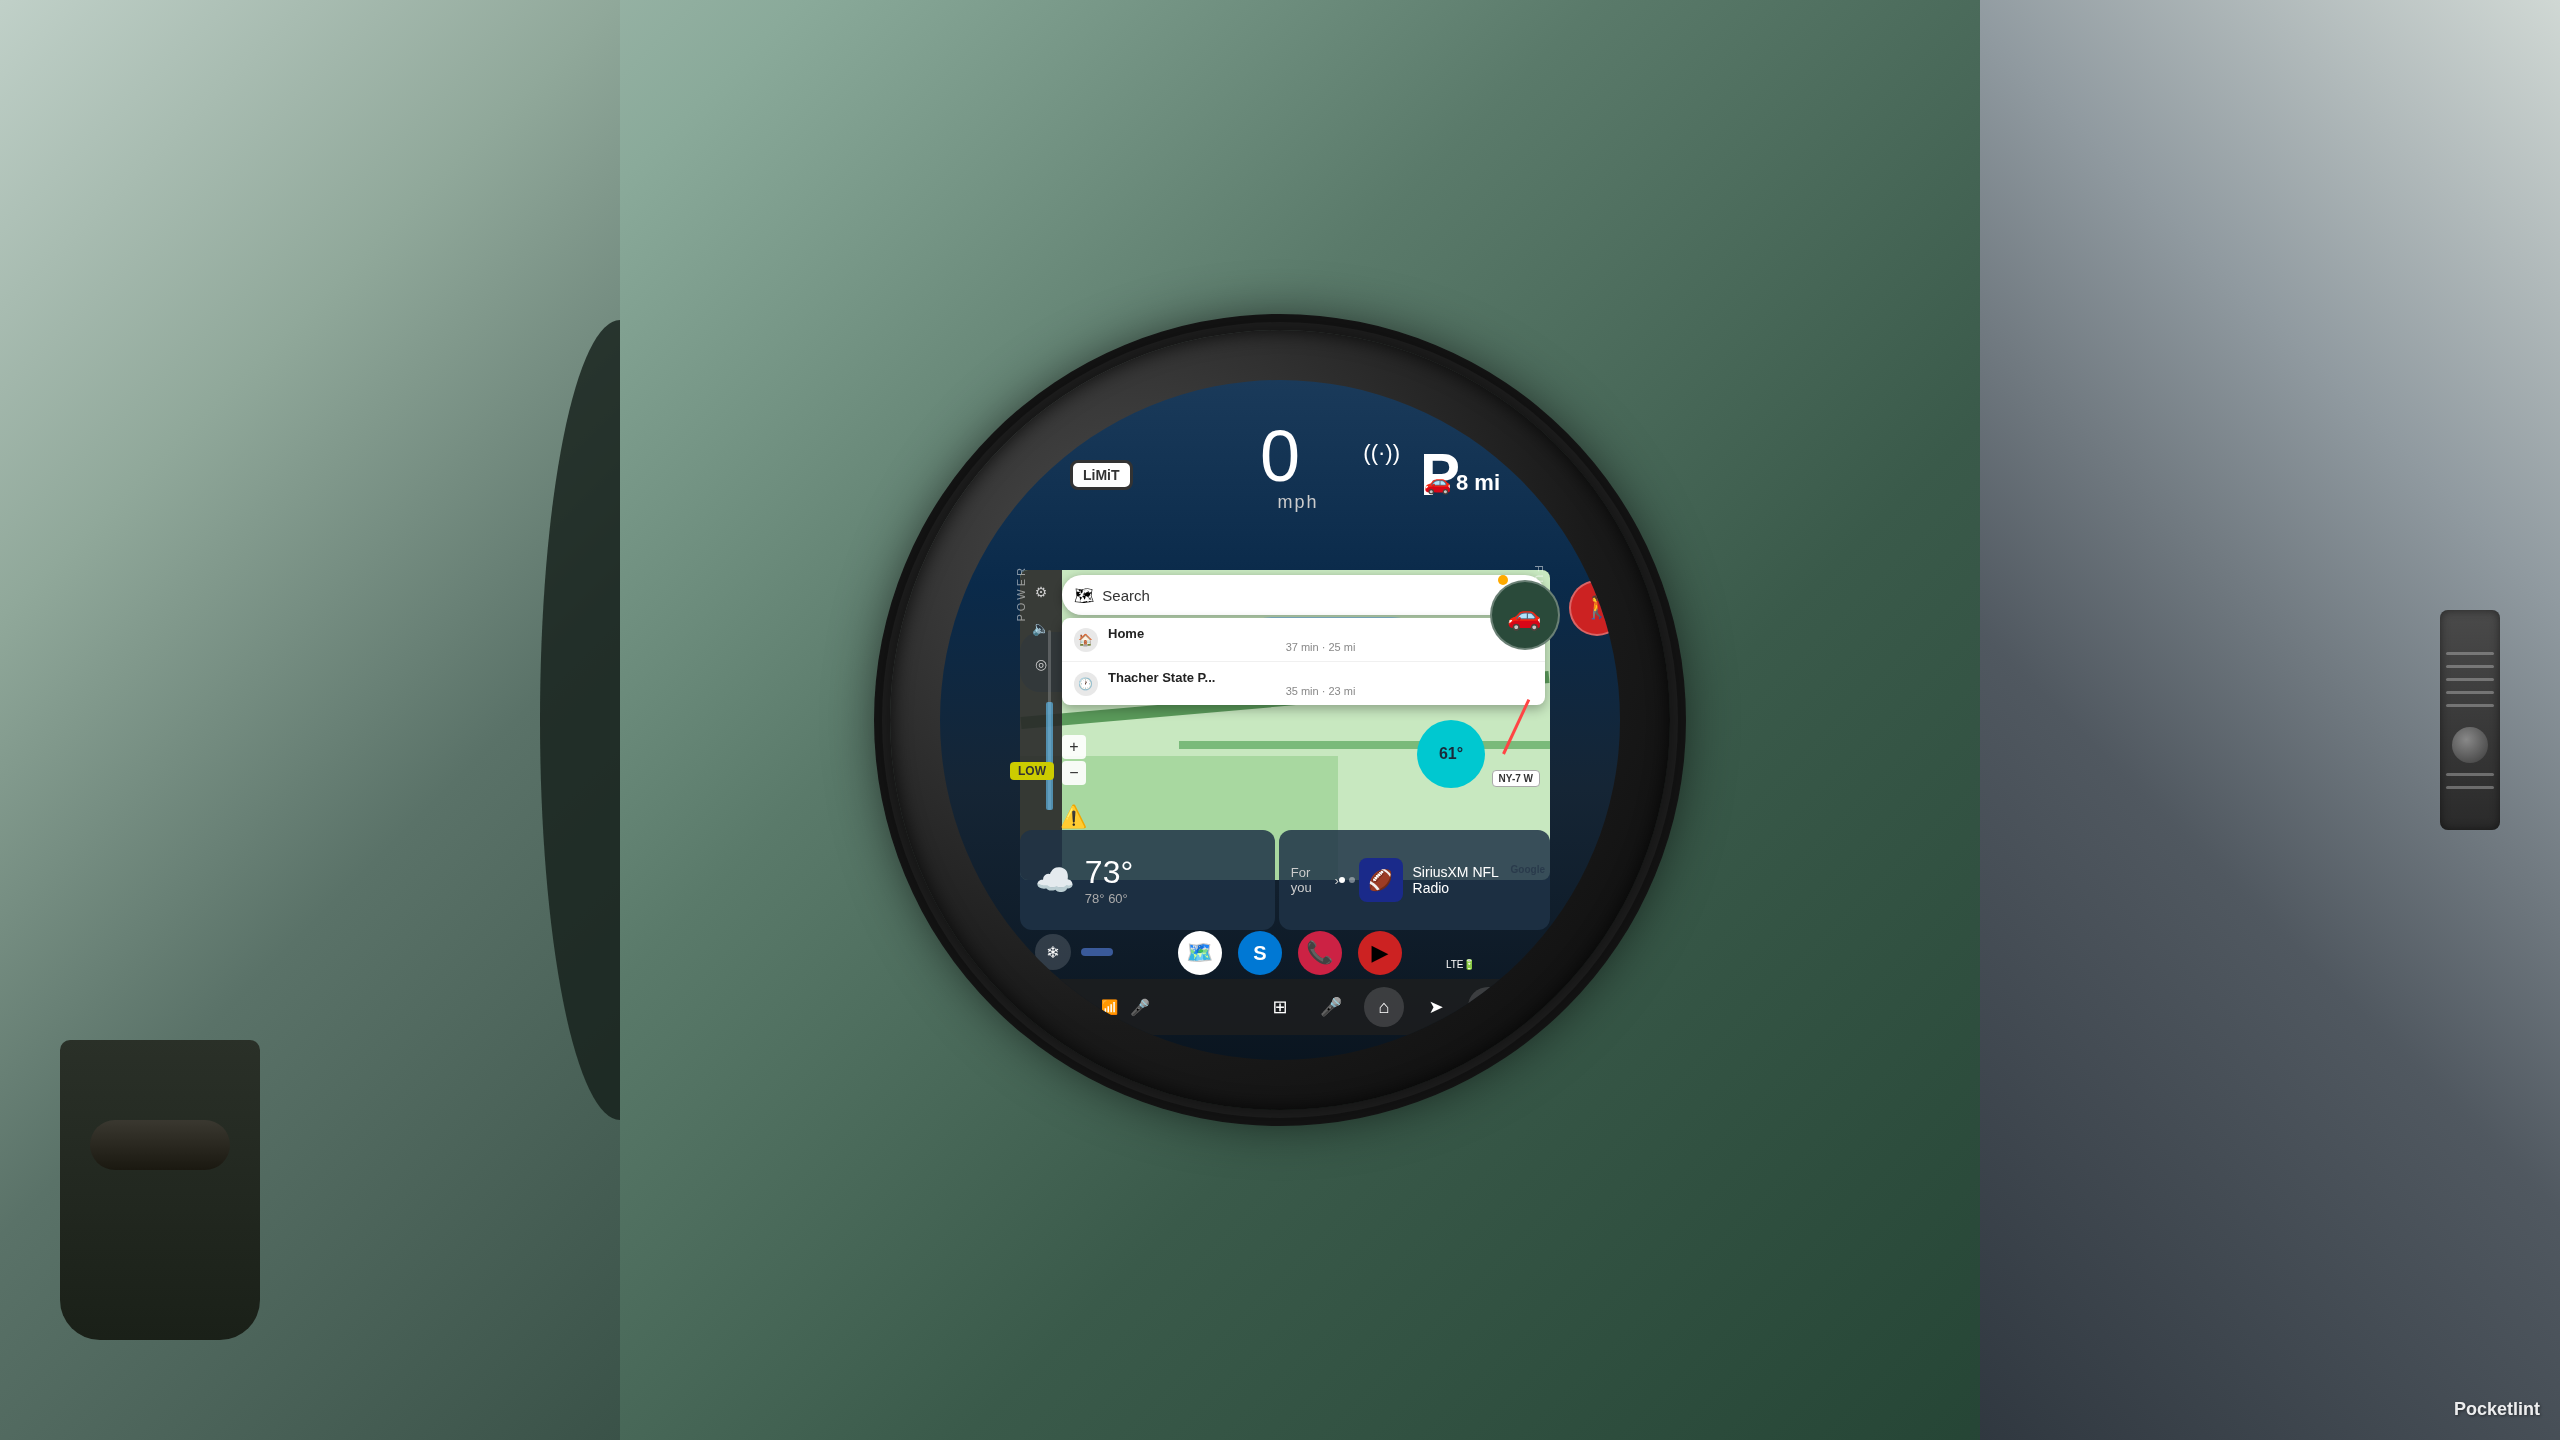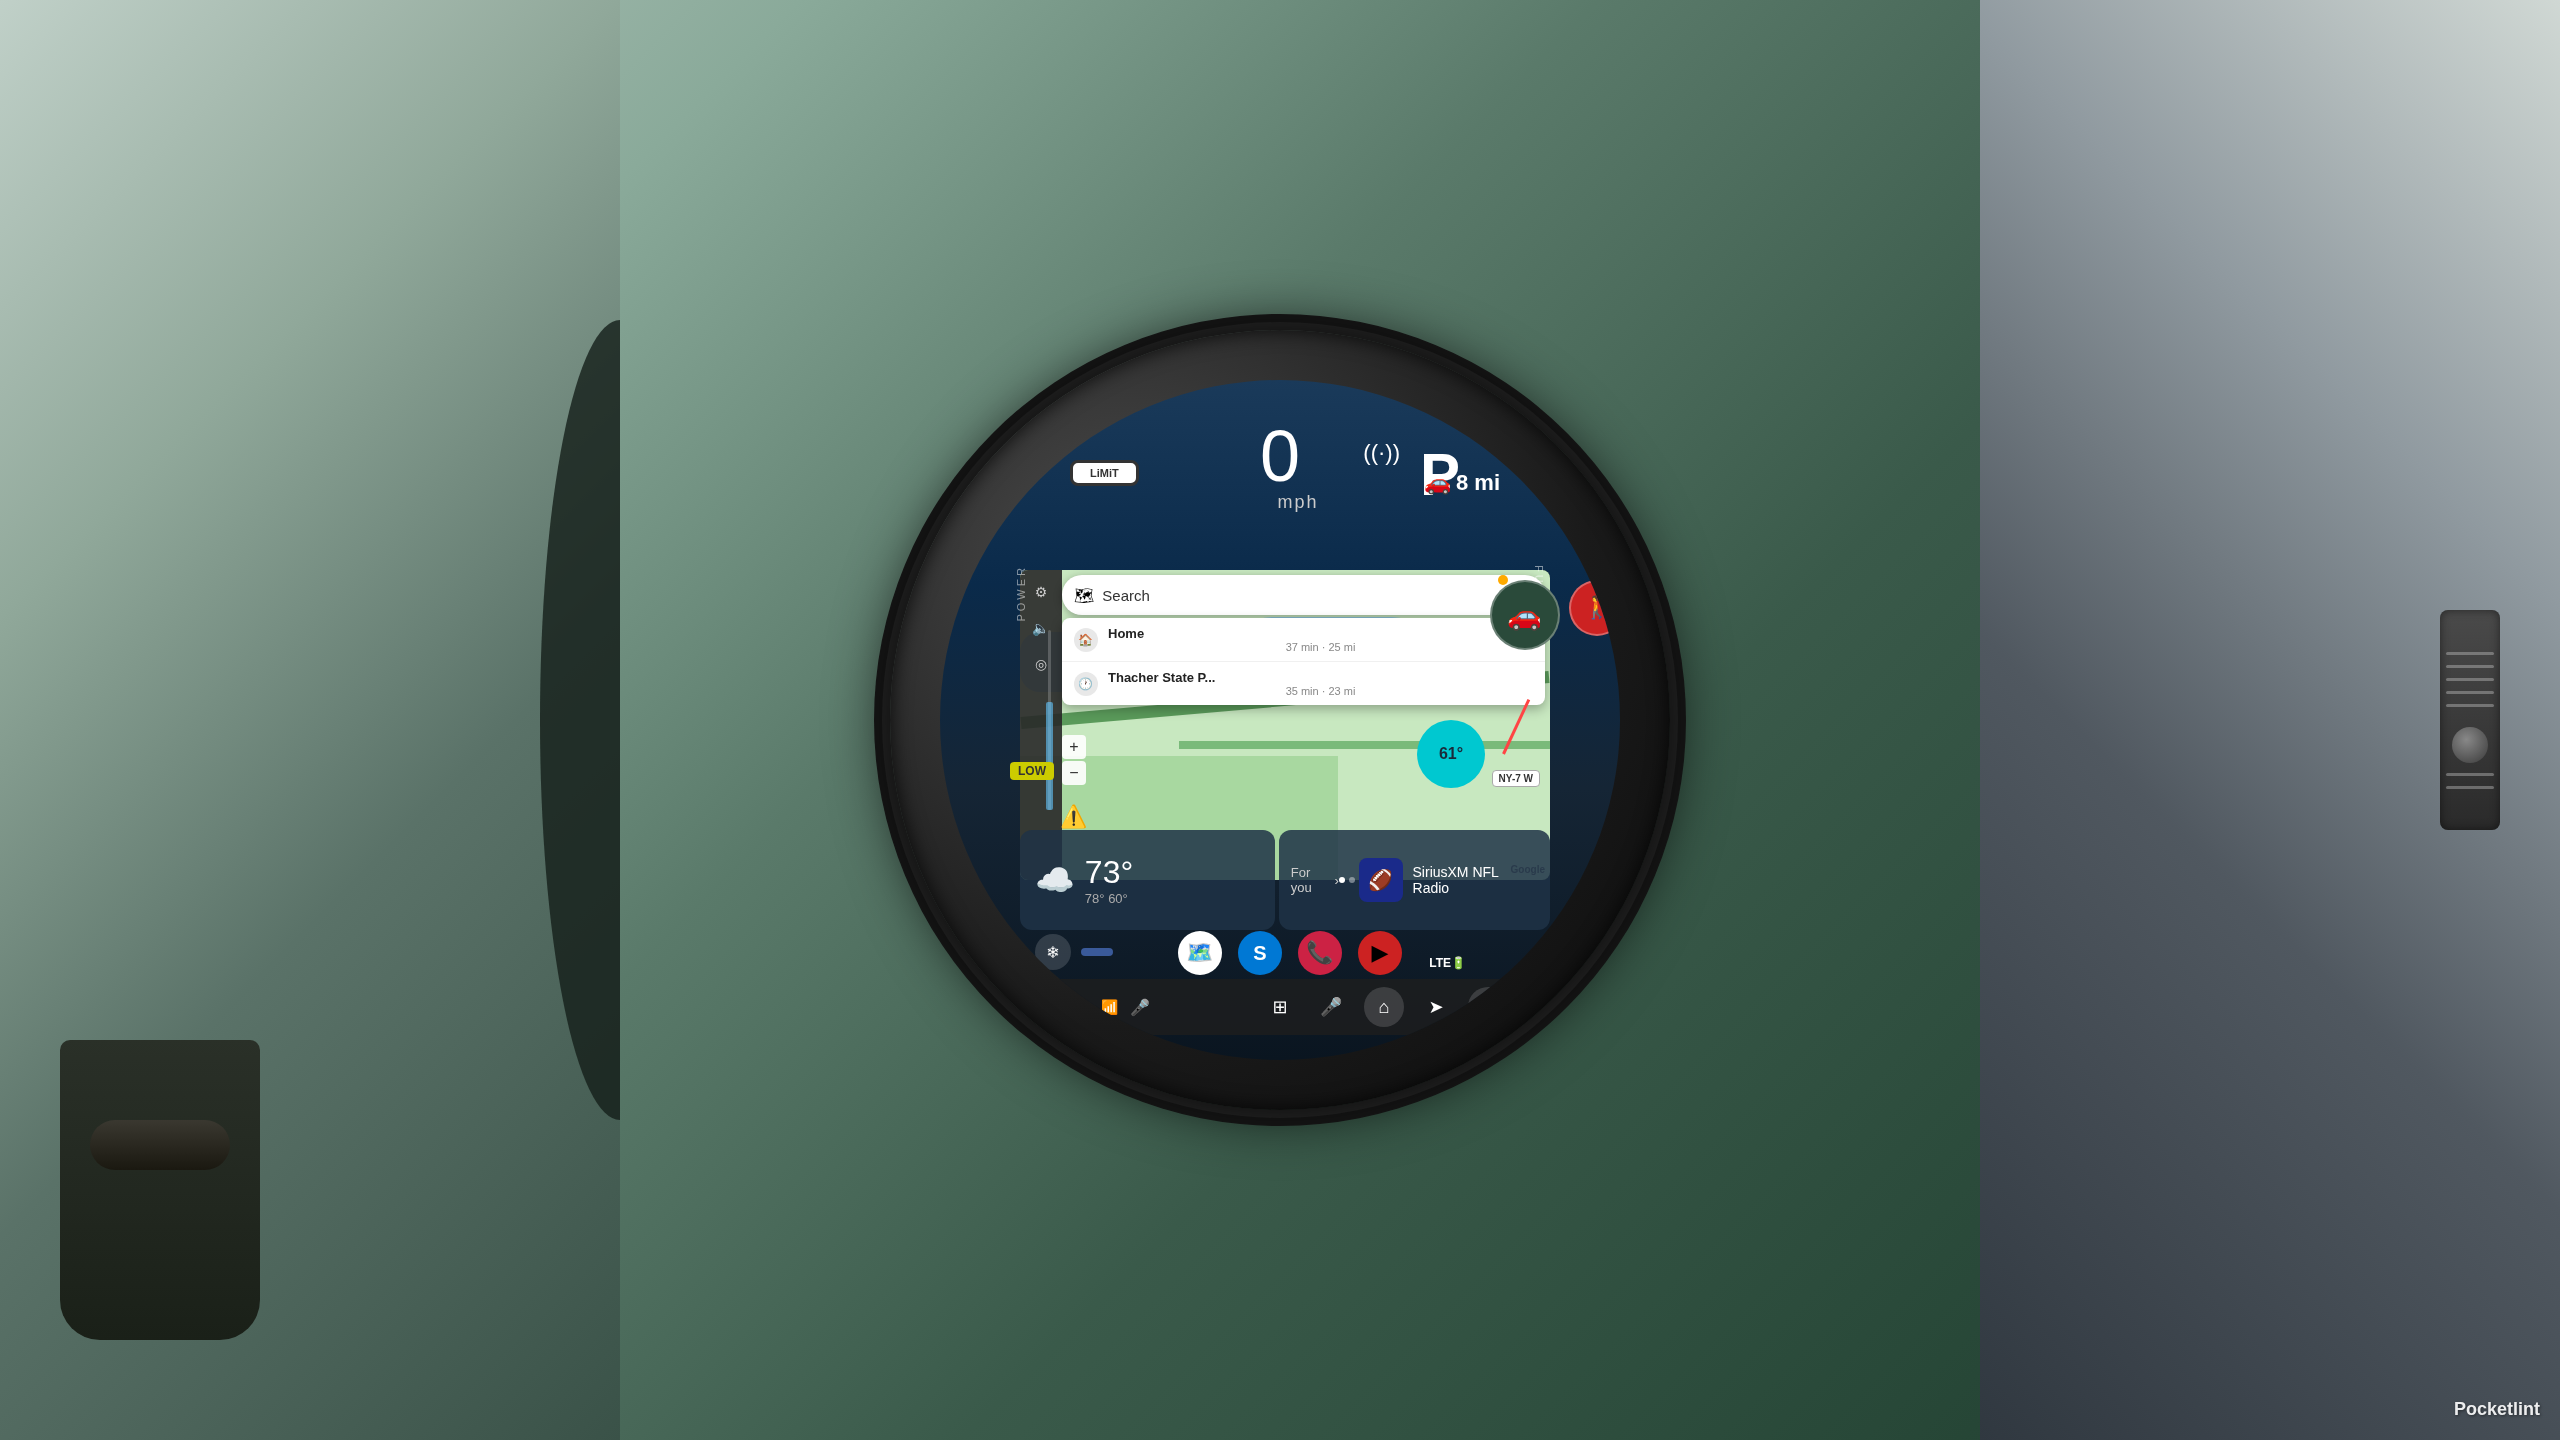--- a/index.html
+++ b/index.html
@@ -174,22 +174,22 @@
     }
 
     
     .limit-badge {
       position: absolute;
       top: 80px;
       left: 130px;
       background: white;
       border: 3px solid #333;
       border-radius: 8px;
-      padding: 4px 17px;
-      font-size: 11px;
+      padding: 4px 10px;
+      font-size: 14px;
       font-weight: bold;
       color: #333;
       z-index: 20;
       text-align: center;
     }
 
     
     .power-label {
       position: absolute;
       top: 185px;
@@ -773,26 +773,25 @@
       right: 100px;
       bottom: 30px;
       font-size: 26px;
       color: rgba(255,255,255,0.7);
       z-index: 15;
     }
 
     
     .lte-signal {
       position: absolute;
-      right: 154px;
+      right: 144px;
       bottom: 90px;
-      font-size: 12px;
+      font-size: 10px;
       color: white;
       z-index: 15;
-      font-weight: bold;
     }
 
     
     .right-vent {
       position: absolute;
       right: 60px;
       top: 50%;
       transform: translateY(-50%);
       width: 60px;
       height: 220px;

